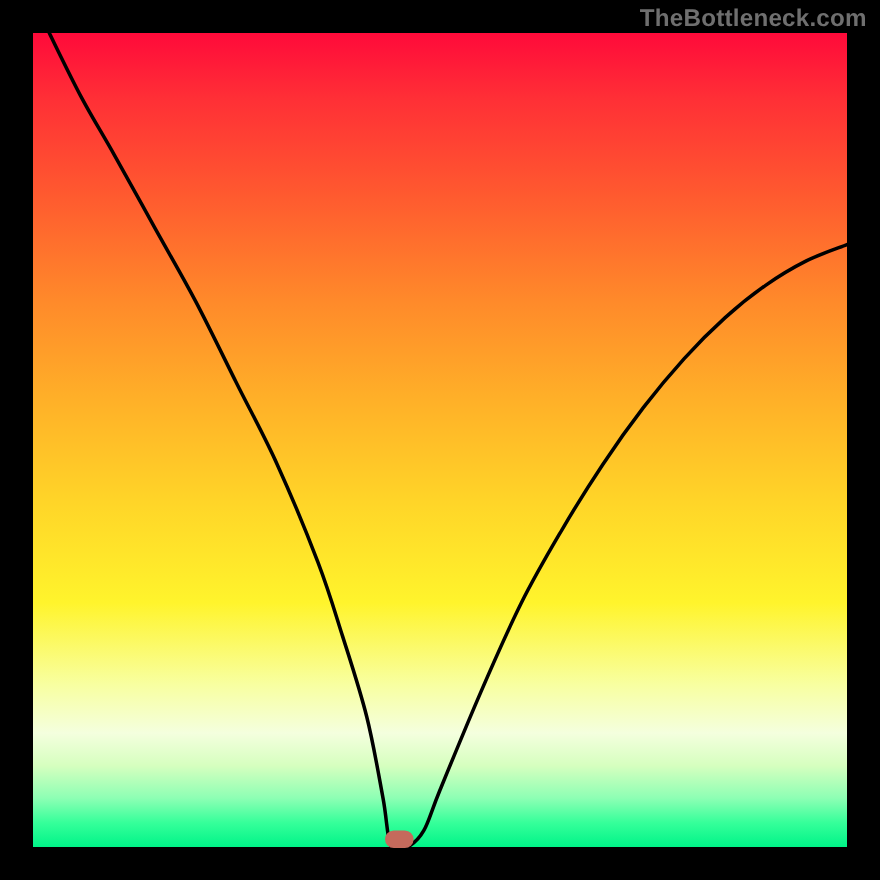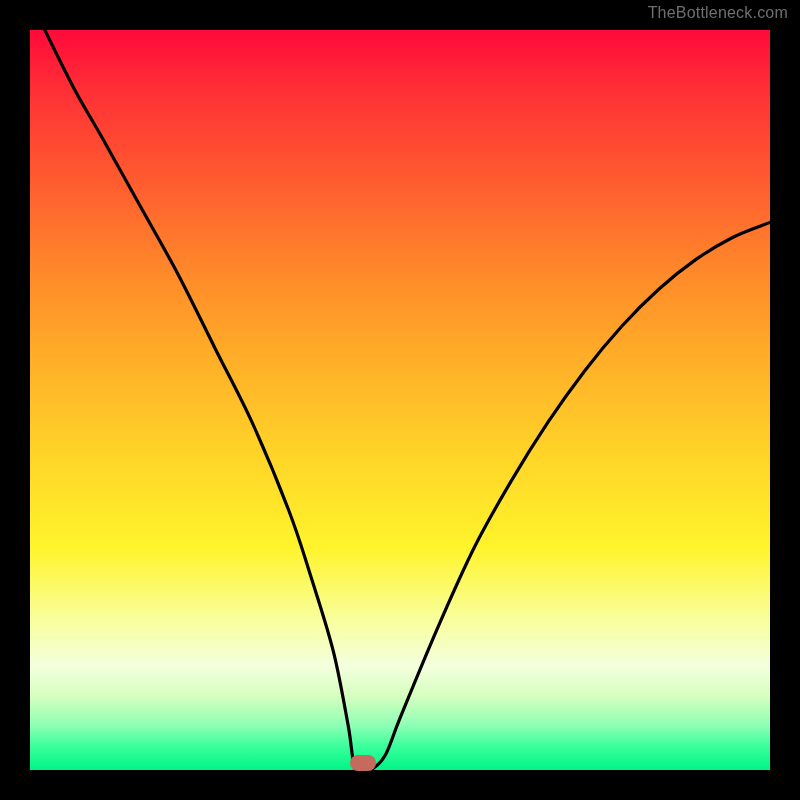--- a/index.html
+++ b/index.html
@@ -53,23 +53,23 @@
     height: 16px;
     border-radius: 8px;
     background: #c56a5c;
     transform: translate(-50%, -50%);
   }
   .watermark {
     position: absolute;
     top: 4px;
     right: 12px;
     color: #6f6f6f;
-    font-size: 16px;
+    font-size: 22px;
     letter-spacing: 0.2px;
-    font-weight: 400;
+    font-weight: 700;
   }
 </style>
 </head>
 <body>
 
 <div class="frame">
 
   <div class="plot-area">
 
     <svg class="curve-svg" viewBox="0 0 740 740" preserveAspectRatio="none">

